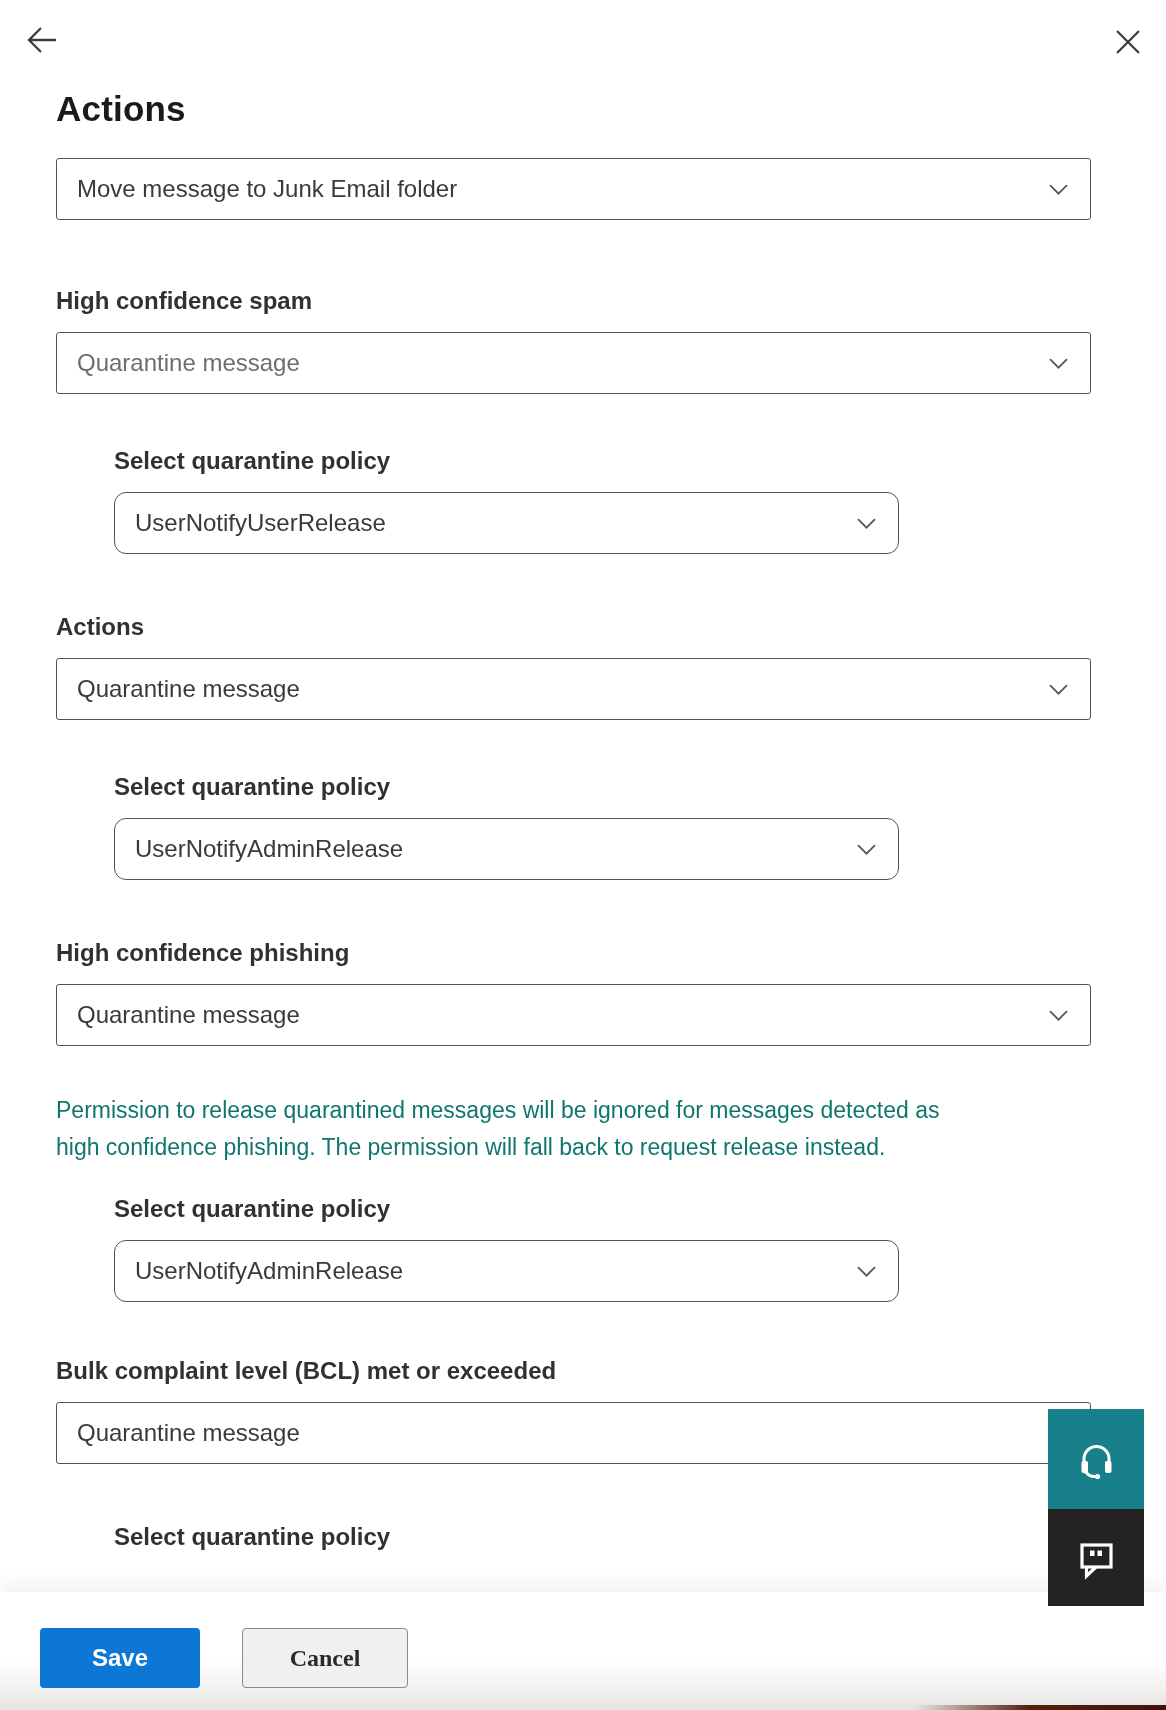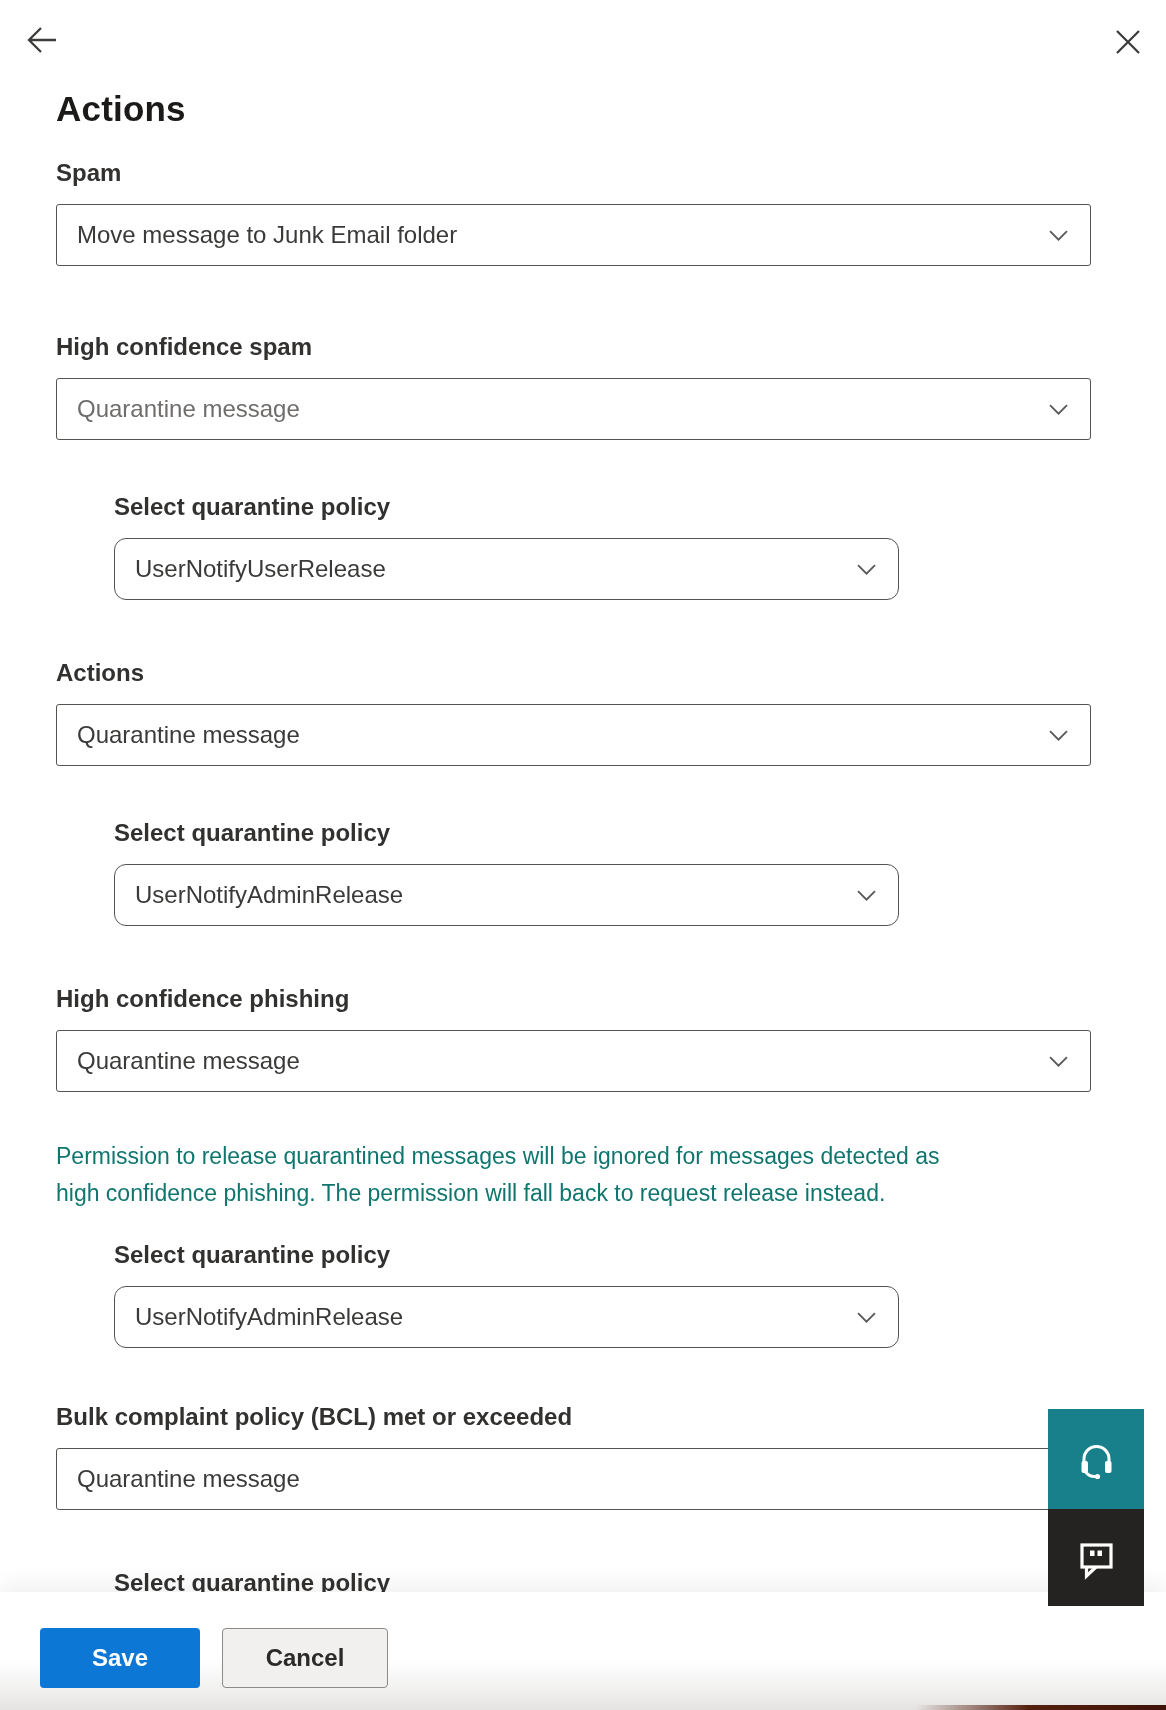--- a/index.html
+++ b/index.html
@@ -52,21 +52,21 @@
     box-shadow:0 -10px 18px rgba(0,0,0,0.05);
   }
   .btn{
     position:absolute;top:22px;height:60px;box-sizing:border-box;
     font-family:inherit;font-size:24px;font-weight:600;border-radius:4px;cursor:pointer;margin-top:14px;
   }
   .btn.primary{
     left:40px;width:160px;background:#0c77d4;border:none;color:#ffffff;
   }
   .btn.secondary{
-    left:222px;width:166px;background:#f1f0ef;border:1.6px solid #8d8b89;color:#2b2a29;
+    left:242px;width:166px;background:#f1f0ef;border:1.6px solid #8d8b89;color:#2b2a29;font-family:Liberation Serif, serif;
   }
 
   .float{
     position:absolute;left:1048px;width:96px;border:none;padding:0;margin:0;cursor:pointer;
     display:flex;align-items:center;justify-content:center;z-index:7;
   }
   .float.support{top:1409px;height:100px;background:#17808a;}
   .float.feedback{top:1509px;height:97px;background:#252321;}
 
   .corner-sliver{
@@ -85,21 +85,20 @@
 <button class="icon-btn close">
   <svg width="28" height="28" viewBox="0 0 28 28" fill="none">
     <path d="M3 3 L25 25 M25 3 L3 25" stroke="#3b3a39" stroke-width="2.2" fill="none"></path>
   </svg>
 </button>
 
 <div class="content">
   <h1>Actions</h1>
 
   <div class="group mb-66">
-    <div class="label">Spam</div>
     <div class="dropdown">
       <span class="value">Move message to Junk Email folder</span>
       <span class="chev">
         <svg width="19" height="11" viewBox="0 0 19 11" fill="none">
             <path d="M1 1 L9.5 9.5 L18 1" stroke="#5a5856" stroke-width="1.8" fill="none"></path>
           </svg>
       </span>
     </div>
   </div>
 
@@ -172,21 +171,21 @@
       <span class="value">UserNotifyAdminRelease</span>
       <span class="chev">
         <svg width="19" height="11" viewBox="0 0 19 11" fill="none">
             <path d="M1 1 L9.5 9.5 L18 1" stroke="#5a5856" stroke-width="1.8" fill="none"></path>
           </svg>
       </span>
     </div>
   </div>
 
   <div class="group mb-58">
-    <div class="label">Bulk complaint policy (BCL) met or exceeded</div>
+    <div class="label">Bulk complaint level (BCL) met or exceeded</div>
     <div class="dropdown">
       <span class="value">Quarantine message</span>
       <span class="chev">
         <svg width="19" height="11" viewBox="0 0 19 11" fill="none">
             <path d="M1 1 L9.5 9.5 L18 1" stroke="#5a5856" stroke-width="1.8" fill="none"></path>
           </svg>
       </span>
     </div>
   </div>
 

